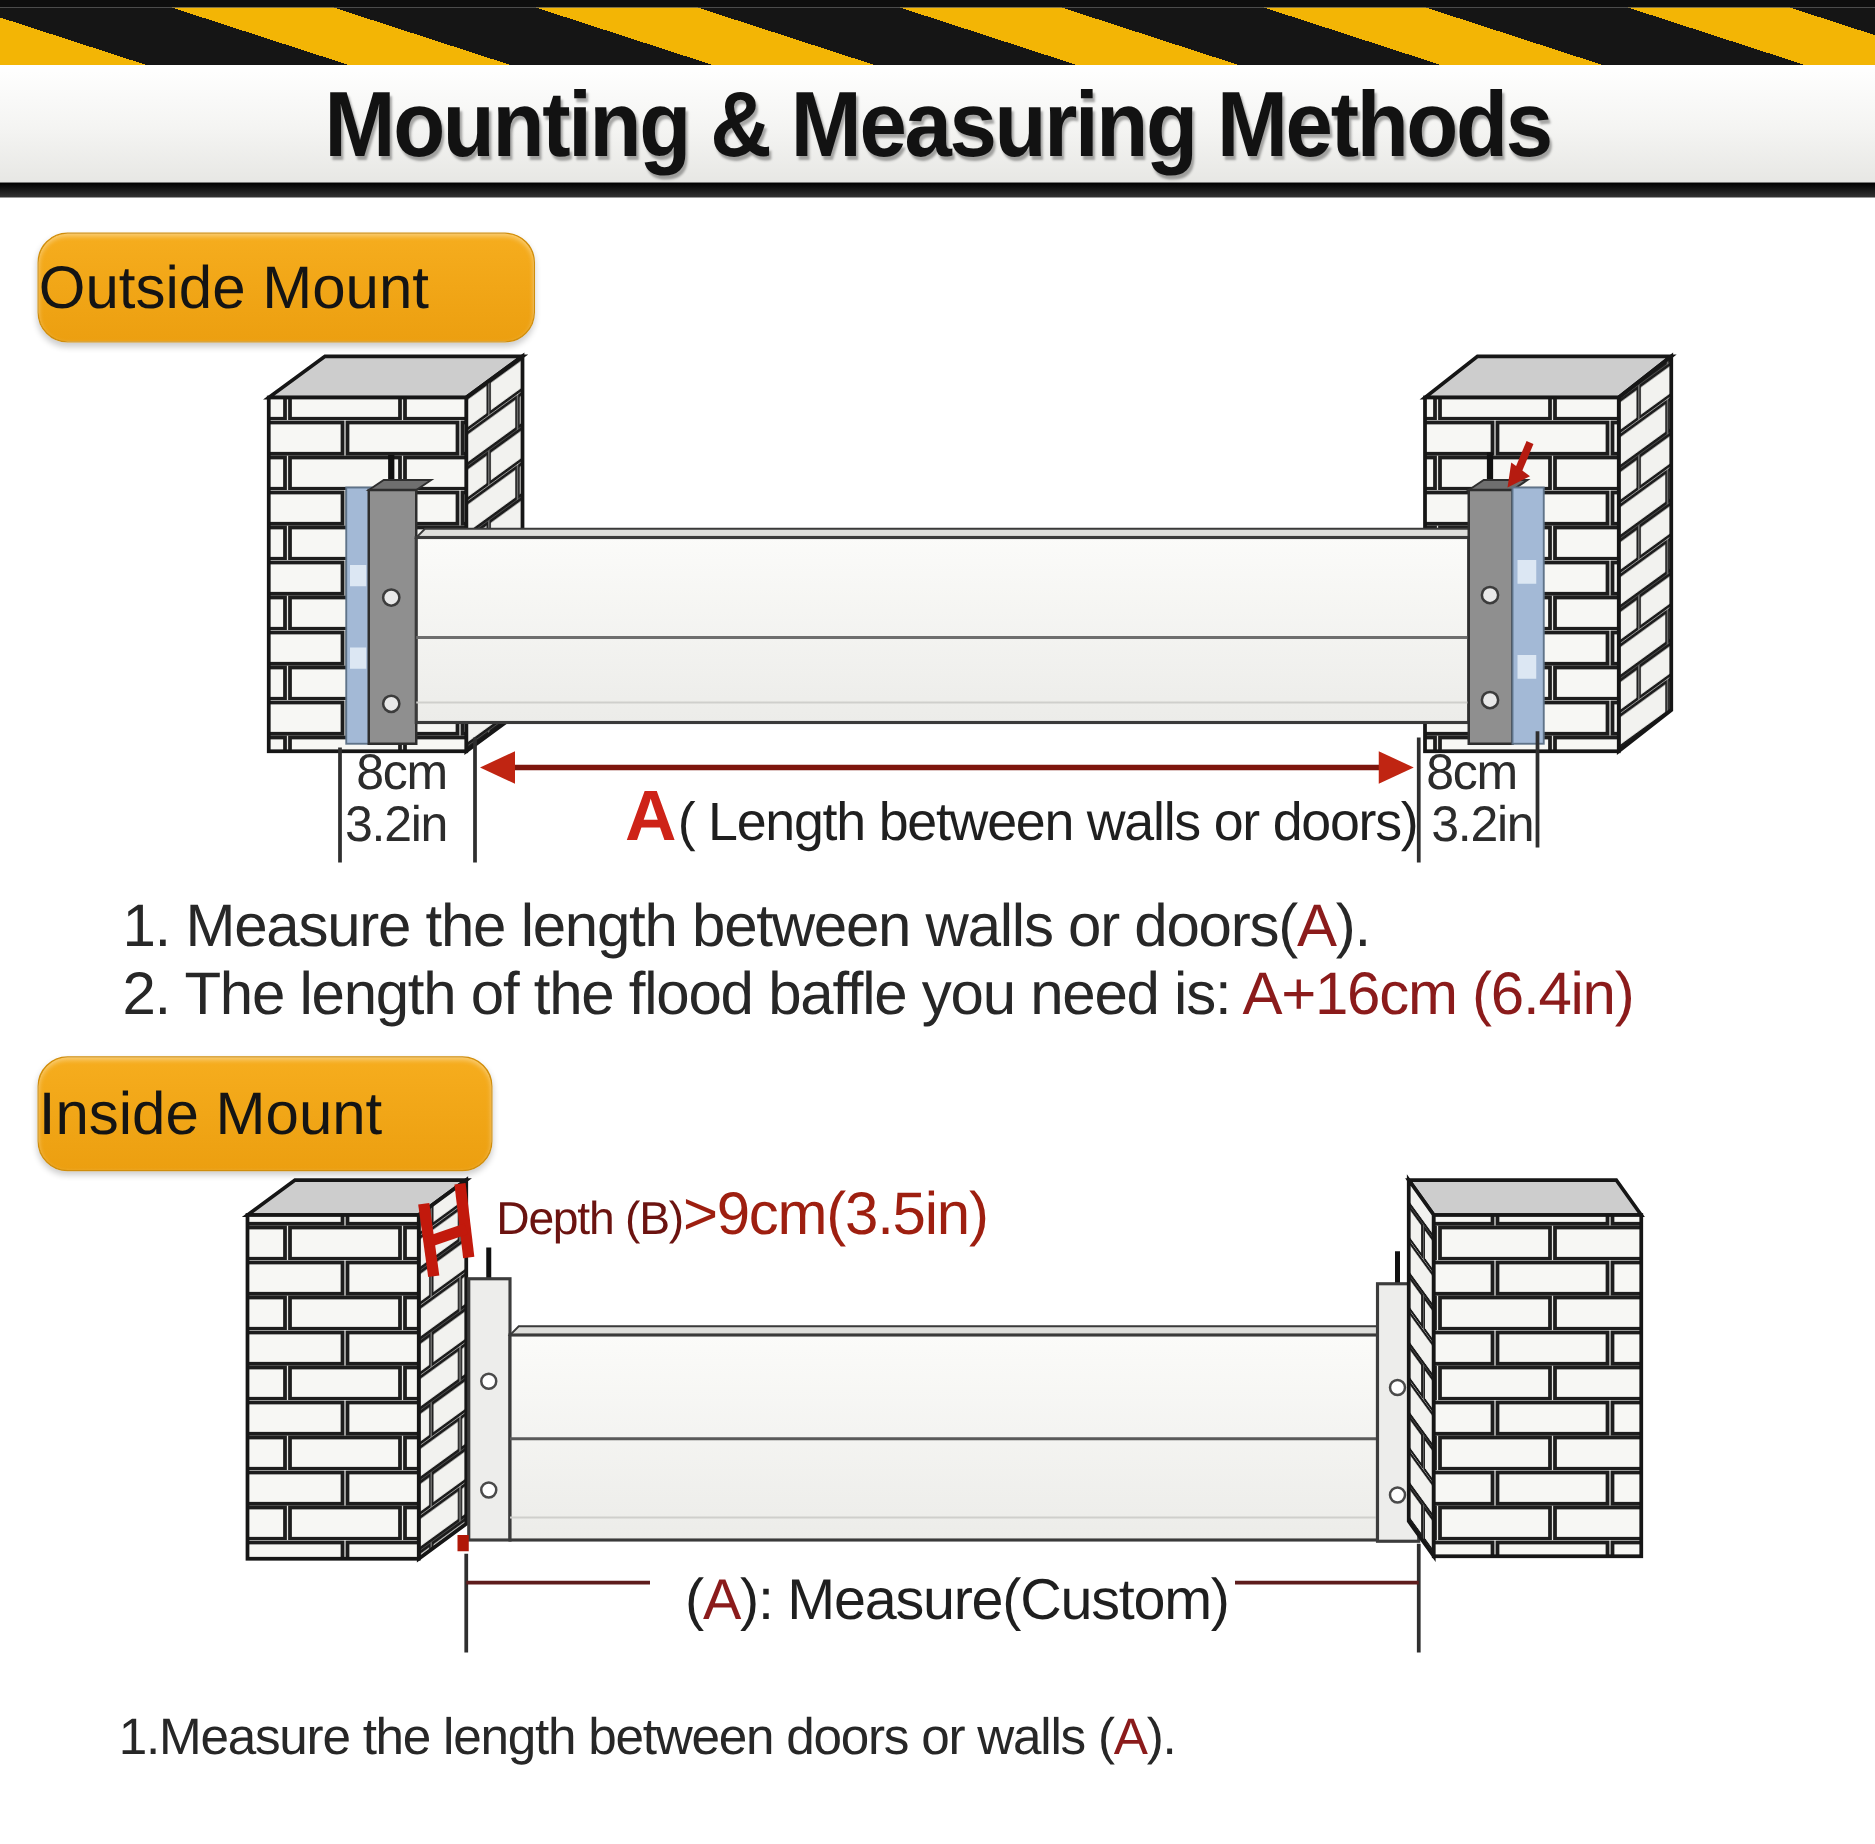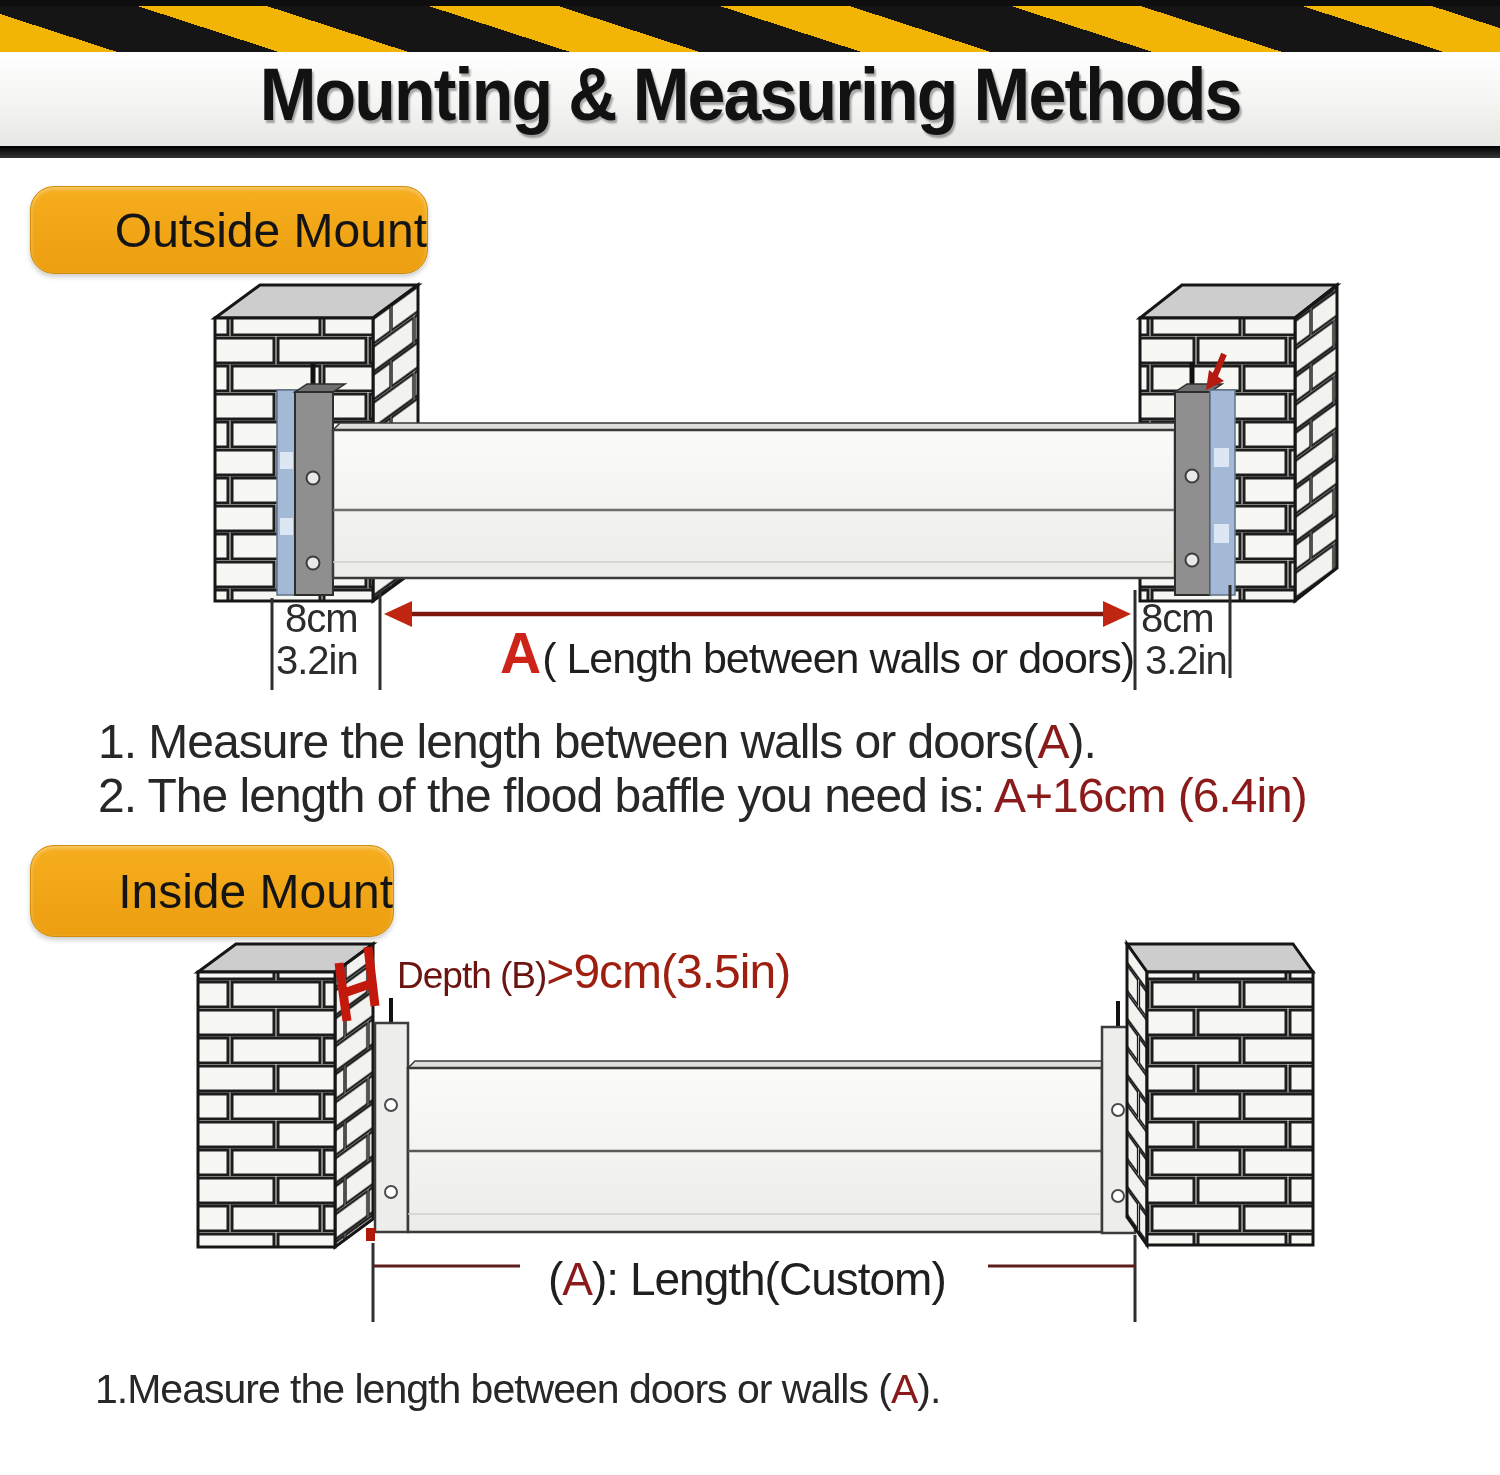--- a/index.html
+++ b/index.html
@@ -7,29 +7,29 @@
         font-family:"Liberation Sans",sans-serif;}
 
   
   .tape{position:absolute;left:0;top:0;width:1500px;height:50px;
         background:repeating-linear-gradient(18deg,#F3B505 0 40px,#151515 40px 90px);
         border-top:6px solid #0e0e0e;box-shadow:0 3px 6px rgba(0,0,0,.28);}
 
   
   .title-band{position:absolute;left:0;top:52px;width:1500px;height:94px;
         background:linear-gradient(180deg,#ffffff 0%,#f4f4f2 55%,#e7e7e4 100%);
-        display:flex;align-items:flex-start;justify-content:center;}
+        display:flex;align-items:center;justify-content:center;}
   .title{margin:0;font-weight:700;font-size:74px;letter-spacing:-2px;color:#121212;
         transform:scaleX(.92);text-shadow:2px 3px 2px rgba(0,0,0,.33);white-space:nowrap;}
   .black-bar{position:absolute;left:0;top:146px;width:1500px;height:12px;
         background:linear-gradient(180deg,#000000,#343434);}
 
   
   .badge{position:absolute;background:linear-gradient(180deg,#F6AD1E,#EC9F10);
-        border:1px solid #cf8d0c;border-radius:24px;display:flex;align-items:center;justify-content:flex-end;
+        border:1px solid #cf8d0c;border-radius:24px;display:flex;align-items:center;justify-content:flex-start;
         box-shadow:0 3px 5px rgba(0,0,0,.2), inset 0 2px 4px rgba(255,255,255,.4);
         font-size:48px;color:#141414;white-space:nowrap;}
   .badge-outside{left:30px;top:186px;width:396px;height:86px;}
   .badge-inside{left:30px;top:845px;width:362px;height:90px;}
 
   .diag{position:absolute;left:0;}
 
   
   .lbl{position:absolute;color:#2c2c2c;white-space:nowrap;letter-spacing:-1px;}
   .dim{font-size:40px;}
@@ -224,21 +224,21 @@
       <line x1="373" y1="1266" x2="520" y2="1266" stroke="#5E1D1D" stroke-width="3"></line>
       <line x1="988" y1="1266" x2="1135" y2="1266" stroke="#5E1D1D" stroke-width="3"></line>
     </g>
   </svg>
 
   <div class="lbl depth-label" style="left:397px;top:944px">
     <span class="depth-small">Depth (B) </span>
     <span class="depth-big">&gt;9cm(3.5in)</span>
   </div>
   <div class="lbl len-label" style="left:548px;top:1252px">
-    <span>(</span><span class="dr">A</span><span>): Length(Custom)</span>
+    <span>(</span><span class="dr">A</span><span>): Measure(Custom)</span>
   </div>
 
   <div class="step" style="left:95px;top:1366px;font-size:41px">
     <span>1.Measure the length between doors or walls (</span><span class="dr">A</span><span>).</span>
   </div>
   <div class="steps-wrap">
   </div>
 
 </div>
 

